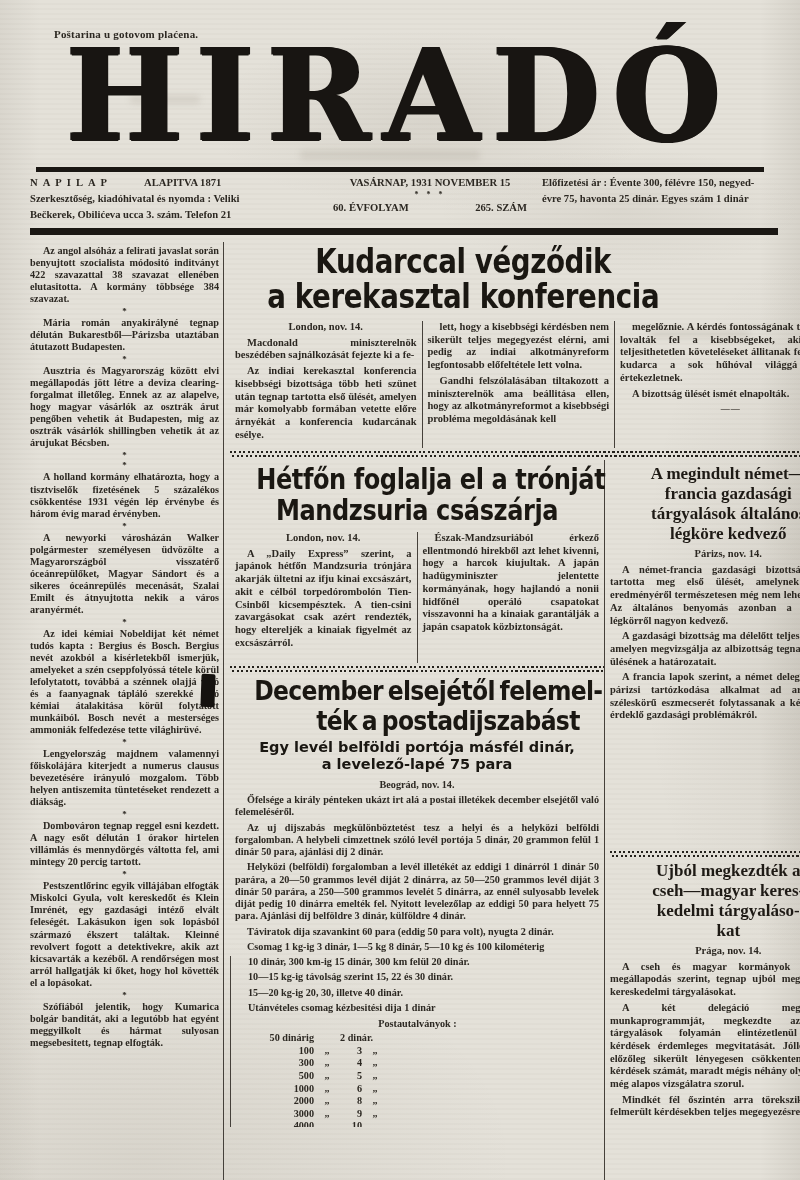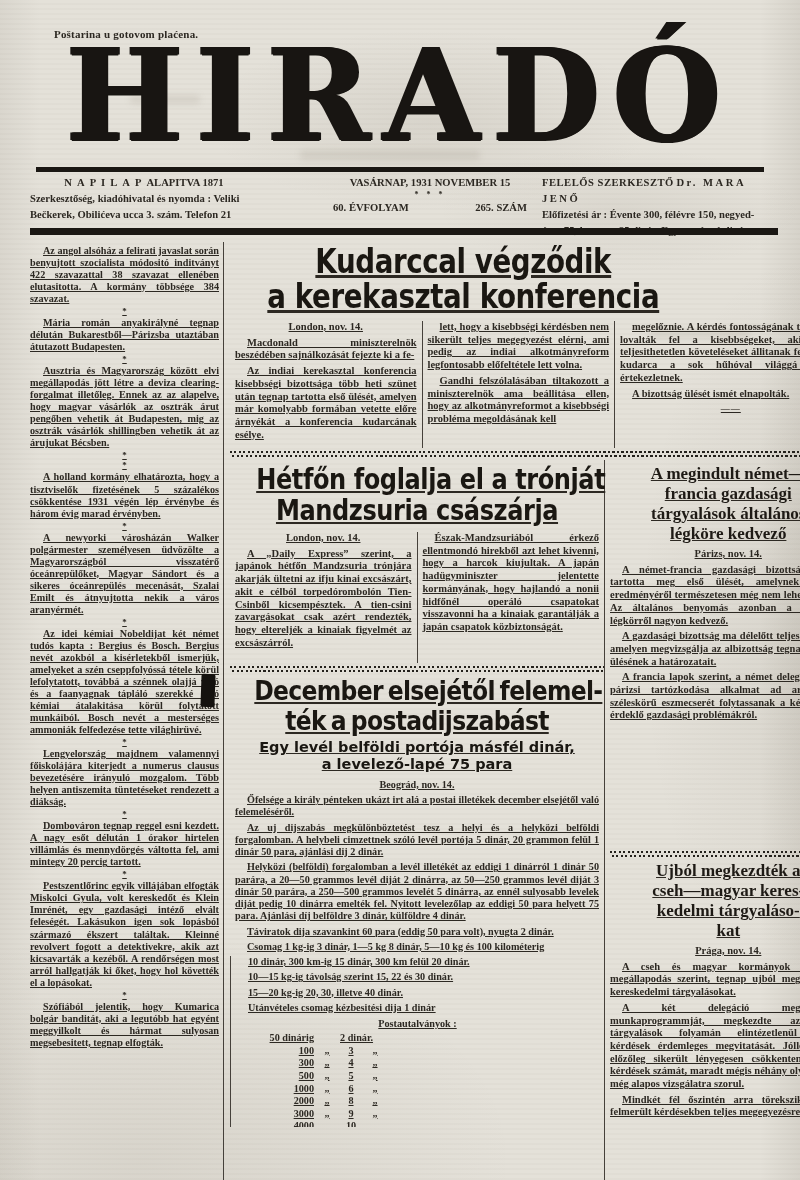--- a/index.html
+++ b/index.html
@@ -25,30 +25,30 @@
     position:absolute;left:0;right:0;top:34px;text-align:center;
     font-family:"DejaVu Serif", serif;font-weight:bold;
     font-size:124px;line-height:1;letter-spacing:13px;color:#181512;
     text-shadow:1.6px 0 #181512,-1.6px 0 #181512,0 1px #181512;
     transform:scaleY(1.02);
   }
   .rule1{position:absolute;left:36px;right:36px;top:167px;height:5px;background:#1a1713;}
   .rule2{position:absolute;left:30px;right:22px;top:228px;height:7px;background:#1a1713;}
   .infobar{position:absolute;left:30px;right:22px;top:175px;display:flex;justify-content:space-between;font-size:10.6px;font-weight:bold;line-height:16px;}
   .info-left{width:288px;}
-  .info-left .row1{display:flex;justify-content:center;padding-right:60px;}
+  .info-left .row1{display:flex;justify-content:flex-start;padding-right:60px;gap:32px;}
   .napilap{letter-spacing:5px;}
   .info-center{width:210px;text-align:center;}
   .info-center .stars{font-size:8px;line-height:8px;letter-spacing:3px;}
   .info-center .row2{display:flex;justify-content:space-between;padding:1px 8px 0 8px;}
   .info-right{width:236px;}
   .info-right .lbl{letter-spacing:.5px;}
   .info-right .name{letter-spacing:2.5px;}
   
-  .content{position:absolute;top:242px;left:30px;right:20px;bottom:0;display:flex;text-decoration:underline;}
+  .content{position:absolute;top:242px;left:30px;right:20px;bottom:0;display:flex;}
   
   .briefs{width:189px;flex:none;border-right:1px solid #45403a;padding:3px 4px 0 0;
     font-size:10.2px;line-height:1.18;font-weight:bold;text-align:justify;}
   .briefs p{margin:0;text-indent:13px;}
   .sep{text-align:center;font-size:9px;line-height:8px;margin:2px 0;font-weight:bold;}
   
   .main{flex:1;padding-left:6px;display:flex;flex-direction:column;}
   .hl{font-family:"DejaVu Sans", sans-serif;font-weight:bold;color:#1a1712;text-align:center;}
   .hl .l{white-space:nowrap;}
   .body-txt{font-size:10.5px;line-height:1.21;font-weight:bold;text-align:justify;}
@@ -73,30 +73,30 @@
   
   .lower{display:flex;flex:1;}
   .centercol{width:374px;flex:none;border-right:1px solid #45403a;}
   .rightcol{flex:1;padding-left:5px;}
   
   .art-mand .hl{font-size:28px;line-height:31px;margin:4px 0 6px;}
   .art-mand .hl .l{display:block;transform:scaleX(.86);transform-origin:center;letter-spacing:-.5px;}
   .cols2{display:flex;height:131px;overflow:hidden;}
   .cols2 .c{flex:1;padding:0 5px;}
   
-  .art-post .hl{font-size:27px;line-height:30px;margin:4px 0 3px;}
+  .art-post .hl{font-size:27px;line-height:30px;margin:4px 0 3px;text-align:right;}
   .art-post .hl .l{display:block;transform:scaleX(.87);transform-origin:center;letter-spacing:-.8px;word-spacing:-3px;}
   .subhead{font-family:"DejaVu Sans", sans-serif;font-weight:bold;text-align:center;font-size:14.5px;line-height:17px;margin:3px 0 6px;color:#1a1712;}
   .cols2p{display:flex;height:348px;overflow:hidden;flex-direction:column;}
   .cols2p .c{flex:1;padding:0 5px;font-size:10.2px;line-height:1.2;}
   .ptitle{text-align:center;font-weight:bold;margin:4px 0 2px;}
   .prow{display:flex;padding-left:14px;font-weight:bold;line-height:12.6px;}
   .pa{width:64px;text-align:right;flex:none;}
   .pd1{width:26px;text-align:center;flex:none;}
-  .pb{min-width:22px;text-align:center;white-space:nowrap;flex:none;}
+  .pb{min-width:22px;text-align:right;white-space:nowrap;flex:none;}
   .pd2{width:26px;text-align:center;flex:none;}
   
   .serifhl{font-weight:bold;text-align:center;font-size:17px;line-height:20px;color:#1e1a15;margin:4px 0 4px;}
   .art-gf{min-height:384px;}
   .enddash{text-align:center;font-size:9px;letter-spacing:1px;line-height:10px;}
   
   .smudge{position:absolute;left:201px;top:674px;width:14px;height:33px;background:#15120f;border-radius:2px;transform:rotate(2deg);}
 </style>
 </head>
 <body>
@@ -122,24 +122,20 @@
       </div>
       <div class="info-center">
         <div>VASÁRNAP, 1931 NOVEMBER 15</div>
         <div class="stars">* * *</div>
         <div class="row2">
           <span>60. ÉVFOLYAM</span>
           <span>265. SZÁM</span>
         </div>
       </div>
       <div class="info-right">
-        <div class="row1">
-          <span class="lbl">FELELŐS SZERKESZTŐ</span>
-          <span class="name">Dr. MARA JENŐ</span>
-        </div>
         <div>Előfizetési ár : Évente 300, félévre 150, negyed-</div>
         <div>évre 75, havonta 25 dinár. Egyes szám 1 dinár</div>
       </div>
     </div>
     <div class="rule2"></div>
   </div>
 
   <div class="content">
 
     <aside class="briefs">

